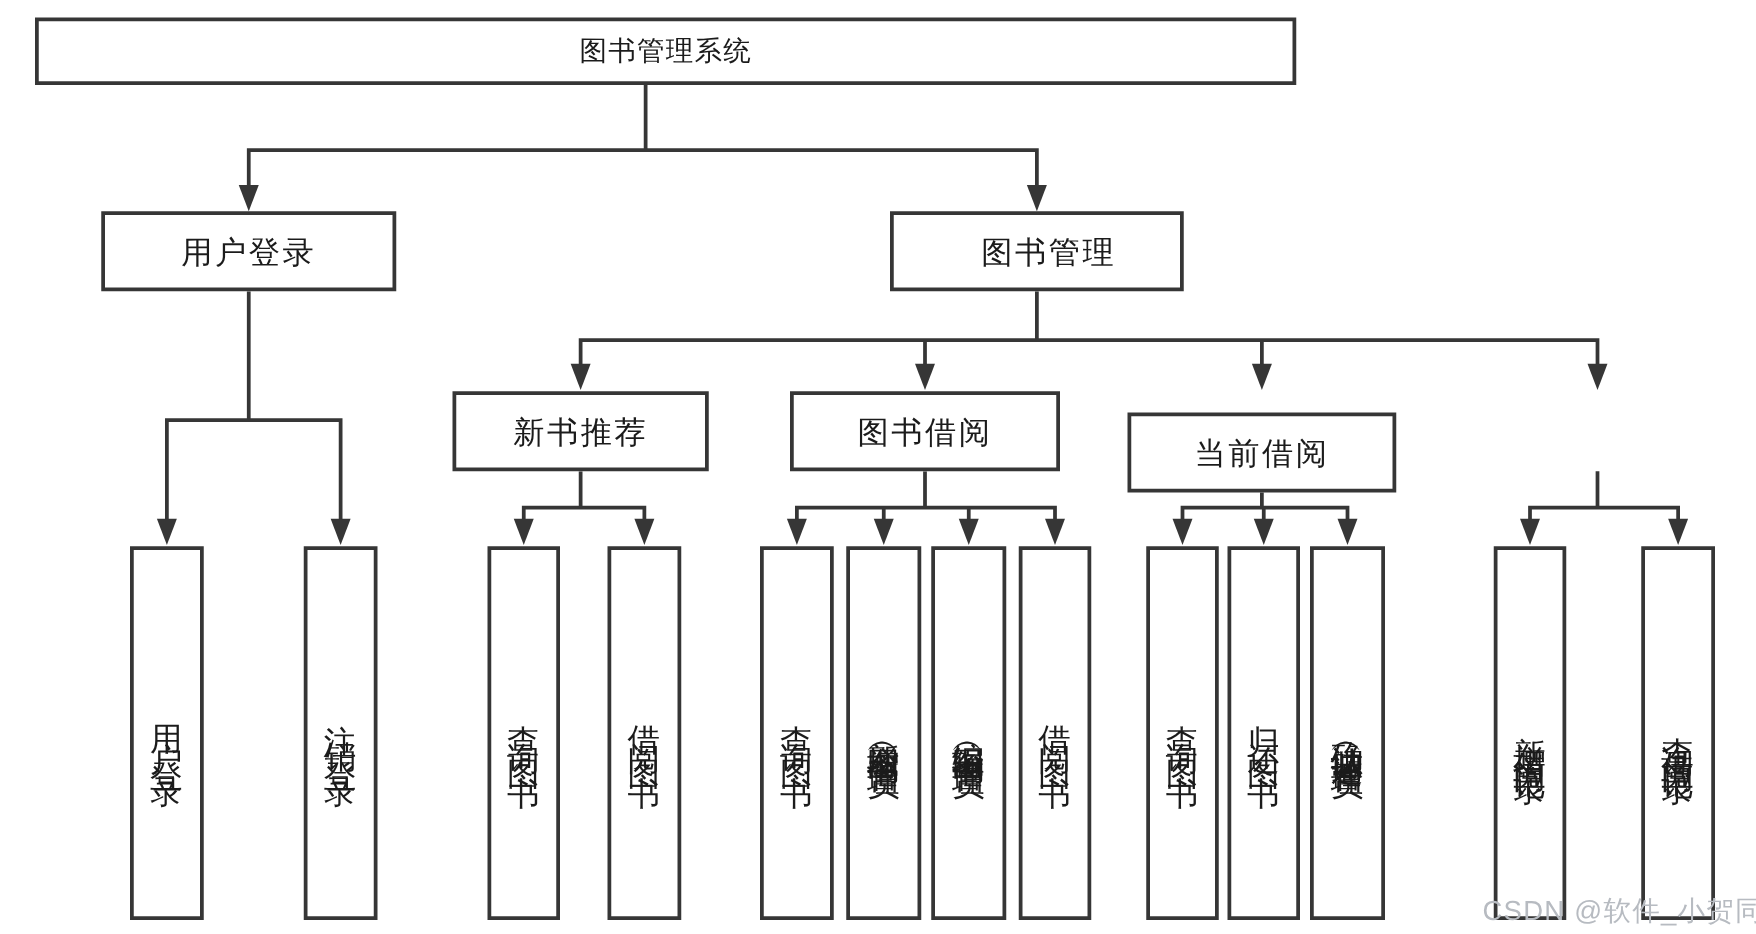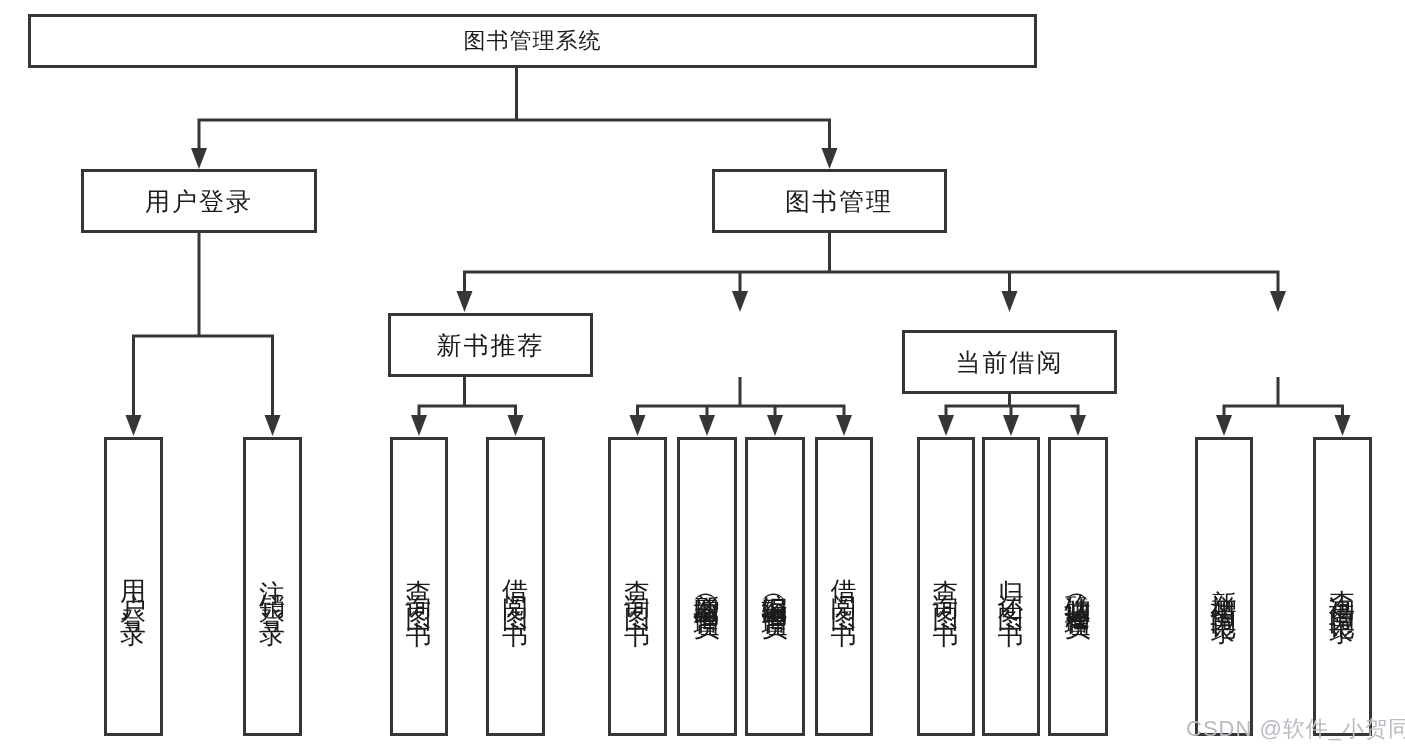--- a/index.html
+++ b/index.html
@@ -88,21 +88,22 @@
       <use href="#ah" x="1224" y="436"></use>
         <use href="#ah" x="1342.5" y="436"></use>
     </g>
   </svg>
 
   <div class="box rootbox" style="left:12px;top:14px;width:1009px;height:54px;margin-left:16px;">图书管理系统</div>
 
   <div class="box hbox" style="left:81px;top:169px;width:236px;height:64px;">用户登录</div>
   <div class="box hbox" style="left:712px;top:169px;width:235px;height:64px;padding-left:19px;">图书管理</div>
 
-  <div class="box hbox" style="left:362px;top:313px;width:205px;height:64px;margin-left:26px;">新书推荐</div>
+  <div class="box hbox" style="left:362px;top:313px;width:205px;height:64px;">新书推荐</div>
+  <div class="box hbox" style="left:632px;top:313px;width:216px;height:64px;">图书借阅</div>
   <div class="box hbox" style="left:902px;top:330px;width:215px;height:64px;">当前借阅</div>
 
   <div class="box" style="left:104px;top:437px;width:59px;height:299px;">
     <span class="vtext s4">用户登录</span>
   </div>
   <div class="box" style="left:243px;top:437px;width:59px;height:299px;">
     <span class="vtext s4">注销登录</span>
   </div>
 
   <div class="box" style="left:390px;top:437px;width:58px;height:299px;">

